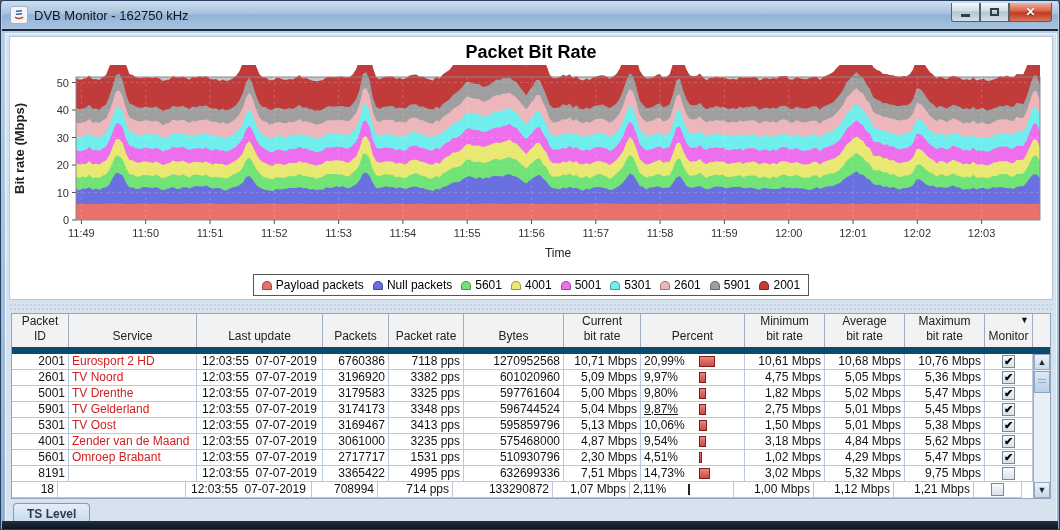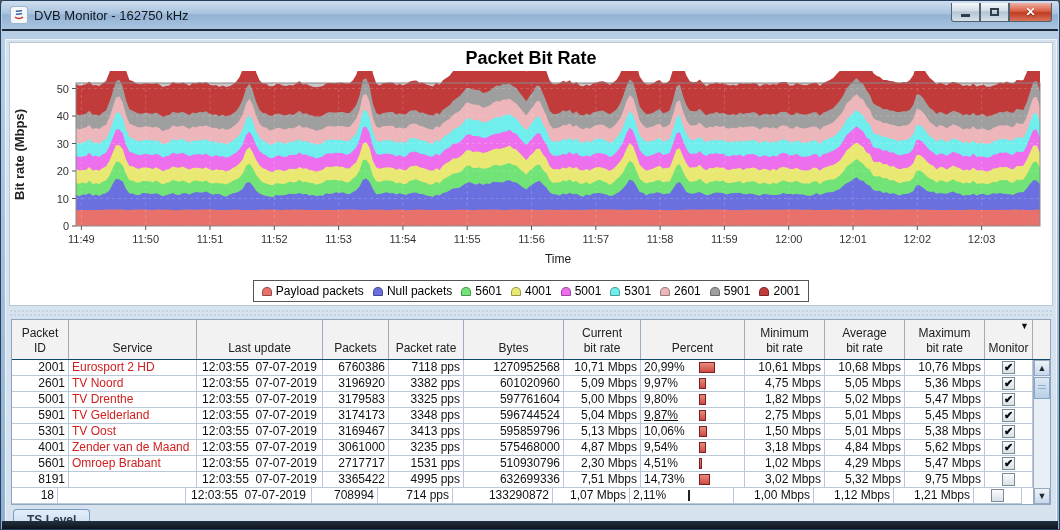--- a/index.html
+++ b/index.html
@@ -15,33 +15,33 @@
   .winbtn{width:29px;height:19px;border:1px solid #50616f;border-top:none;display:flex;align-items:center;
     justify-content:center;box-sizing:border-box;}
   .winbtn.min{border-radius:0 0 0 3px;background:linear-gradient(#f7fafc,#cfdae4 45%,#b4c4d2 50%,#d6e1ea);}
   .winbtn.max{background:linear-gradient(#f7fafc,#cfdae4 45%,#b4c4d2 50%,#d6e1ea);}
   .winbtn.close{width:43px;border-radius:0 0 3px 0;background:linear-gradient(#f0b0a4,#d95f42 45%,#c03a22 55%,#d9765c);}
   .glyph-min{width:9px;height:3px;background:#2e3d4c;margin-top:7px;}
   .glyph-max{width:9px;height:8px;border:2px solid #2e3d4c;box-sizing:border-box;background:transparent;}
   .glyph-close{color:#fff;font-weight:bold;font-size:12px;text-shadow:0 1px 1px #6d1d10;}
   .title-sep{position:absolute;left:1px;right:1px;top:28px;height:2px;background:#1c2836;}
   
-  .content{position:absolute;left:4px;top:38px;width:1052px;height:492px;background:#d7e2ef;
+  .content{position:absolute;left:4px;top:32px;width:1052px;height:492px;background:#d7e2ef;
     box-shadow:inset 0 0 0 1px #eef4fa;}
   .chart-panel{position:absolute;left:4px;top:3px;width:1044px;height:264px;background:#fff;border:1px solid #b8c6d6;box-sizing:border-box;}
   .chart-title{text-align:center;font-size:18px;font-weight:bold;color:#000;padding-top:5px;height:23px;}
   .legend-row{position:absolute;left:0;right:0;bottom:3px;display:flex;justify-content:center;}
   .legend-box{display:flex;align-items:center;gap:9px;border:1px solid #555;background:#fff;padding:3px 8px;font-size:12px;color:#000000;}
   .legend-item{display:flex;align-items:center;gap:4px;}
   .legend-swatch{width:10px;height:9px;border-radius:5px 5px 1px 1px;border:1px solid rgba(0,0,0,.35);box-sizing:border-box;}
   .splitter{position:absolute;left:4px;top:270px;width:1044px;height:8px;
     background-image:radial-gradient(#9fb2c6 23%,transparent 26%);background-size:4px 4px;background-color:#d7e2ef;}
   
   .table-wrap{position:absolute;left:6px;top:280px;width:1040px;height:186px;background:#fff;border:1px solid #8fa6bd;box-sizing:border-box;}
-  .thead{display:flex;height:40px;background:#f2f2f2;border-bottom:1px solid #0c4a6e;box-sizing:border-box;}
+  .thead{display:flex;height:40px;background:#f2f2f2;border-bottom:7px solid #0c4a6e;box-sizing:border-box;}
   .th{position:relative;display:flex;flex-direction:column;justify-content:flex-end;align-items:center;
     font-size:12px;color:#222;border-right:1px solid #9eadbd;box-sizing:border-box;padding-bottom:3px;}
   .th-label{white-space:pre-line;text-align:center;line-height:1.25;}
   .sort-tri{position:absolute;top:1px;right:3px;font-size:9px;color:#111;}
   .tbody{position:absolute;left:0;top:40px;right:17px;bottom:0;overflow:hidden;}
   .tr{display:flex;height:16px;background:#fff;}
   .td{font-size:12px;color:#111;border-right:1px solid #b9c9db;border-bottom:1px solid #b9c9db;
     box-sizing:border-box;padding:0 3px;line-height:15px;white-space:pre;overflow:hidden;}
   .td.al-r{text-align:right;} .td.al-c{text-align:center;} .td.al-l{text-align:left;}
   .td.service{color:#d02020;}

